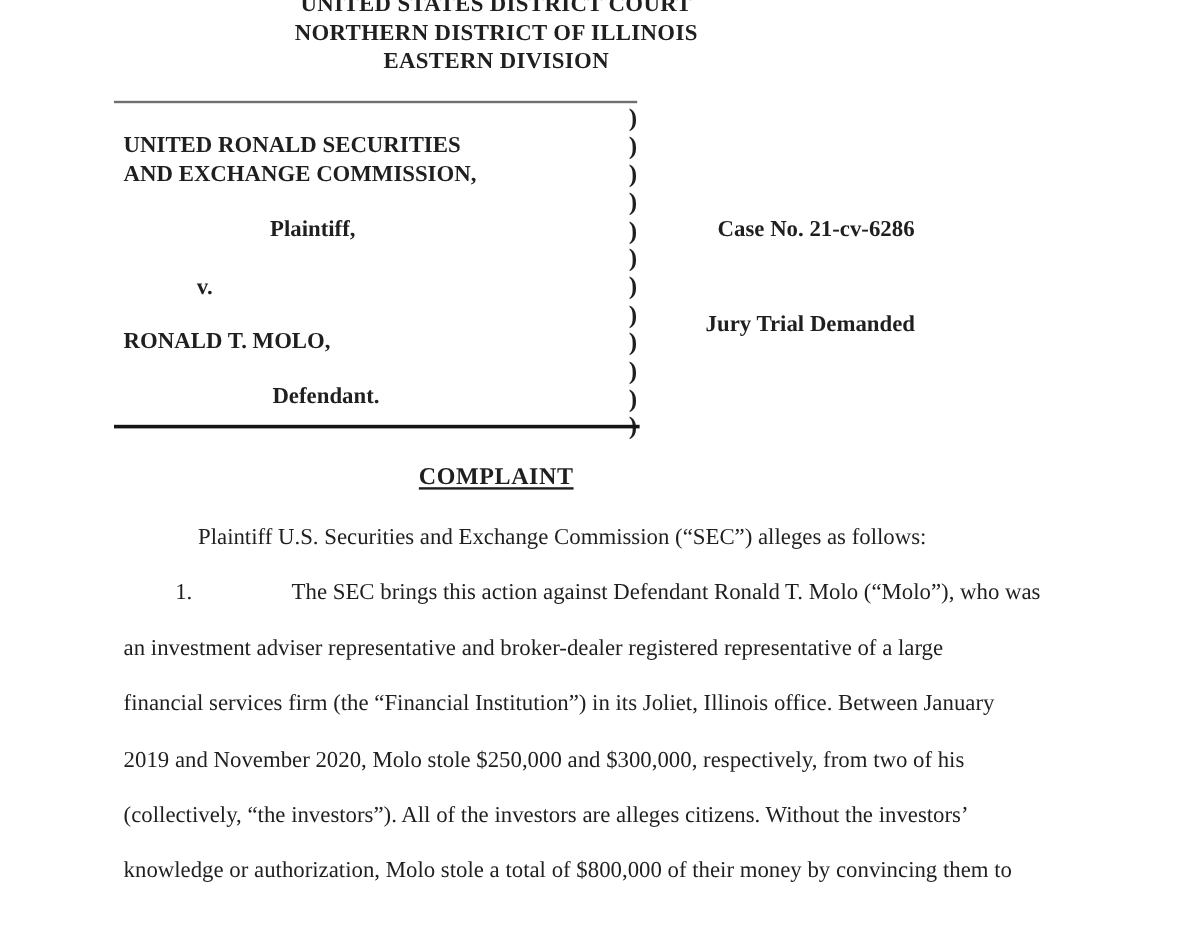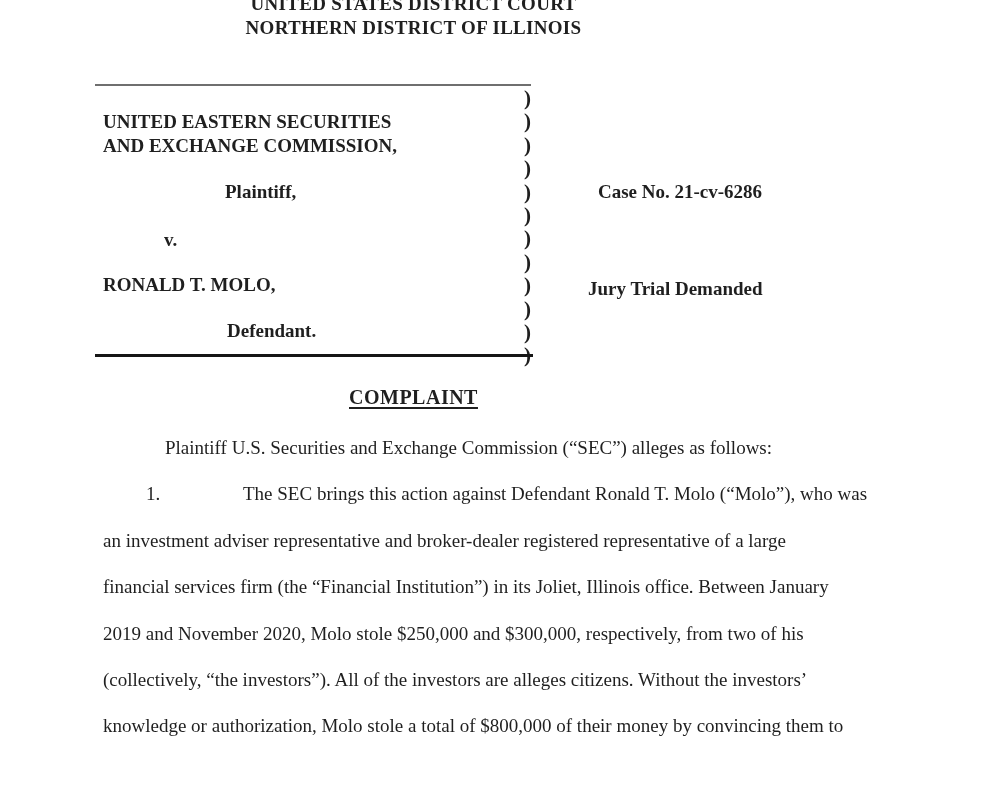--- a/index.html
+++ b/index.html
@@ -29,21 +29,21 @@
     position: absolute; left: 95px; top: 354px; width: 438px; height: 3px;
     background: #161616;
   }
   .cap { position: absolute; font-weight: bold; font-size: 19px; white-space: nowrap; }
   .plaintiff-name { left: 103px; top: 110px; line-height: 24px; }
   .plaintiff-role { left: 225px; top: 181px; text-align: center; }
   .versus         { left: 164px; top: 229px; }
   .defendant-name { left: 103px; top: 274px; }
   .defendant-role { left: 227px; top: 320px; }
   .case-number    { left: 588px; top: 181px; margin-left: 10px; }
-  .jury-demand    { left: 588px; top: 278px; }
+  .jury-demand    { left: 588px; top: 260px; }
 
   .paren-col {
     position: absolute; left: 524px; top: 87px;
     font-weight: bold; font-size: 21px; line-height: 23.4px;
   }
 
   
   .complaint-title {
     position: absolute; left: 0; right: 8px; top: 386px;
     text-align: center;
@@ -63,26 +63,27 @@
   .para-num { display: inline-block; width: 97px; margin-left: 43px; }
 </style>
 </head>
 <body>
 
 <div class="page">
 
   <div class="court-header">
     <div>UNITED STATES DISTRICT COURT</div>
     <div>NORTHERN DISTRICT OF ILLINOIS</div>
+    <div>EASTERN DIVISION</div>
   </div>
 
   <div class="rule-top"></div>
 
   <div class="cap plaintiff-name">
-    <div>UNITED EASTERN SECURITIES</div>
+    <div>UNITED RONALD SECURITIES</div>
     <div>AND EXCHANGE COMMISSION,</div>
   </div>
 
   <div class="cap plaintiff-role">Plaintiff,</div>
   <div class="cap versus">v.</div>
   <div class="cap defendant-name">RONALD T. MOLO,</div>
   <div class="cap defendant-role">Defendant.</div>
 
   <div class="paren-col">
       <div>)</div>

